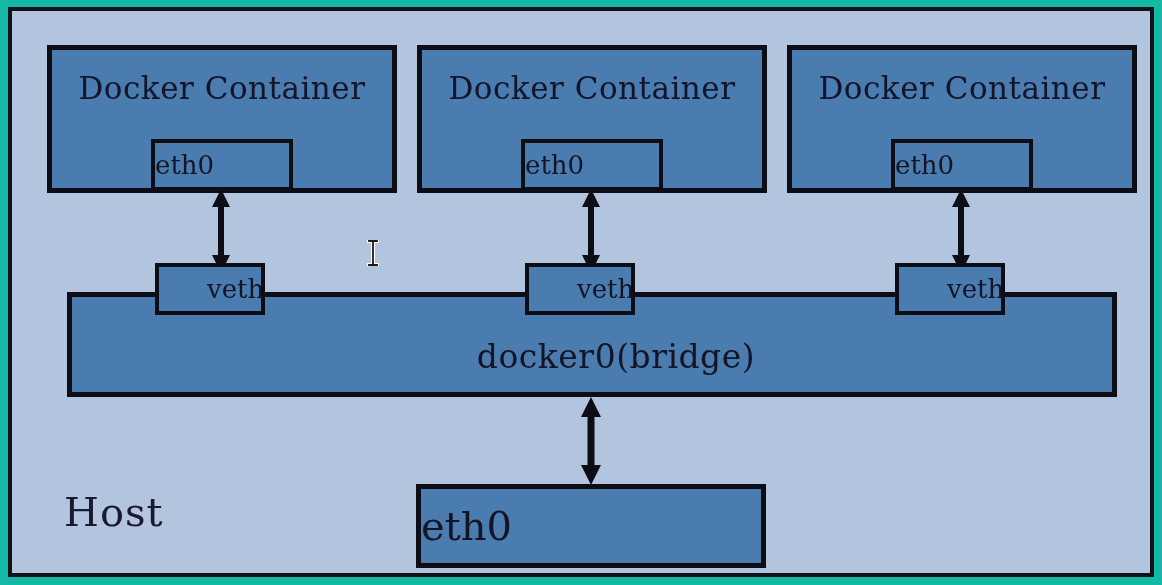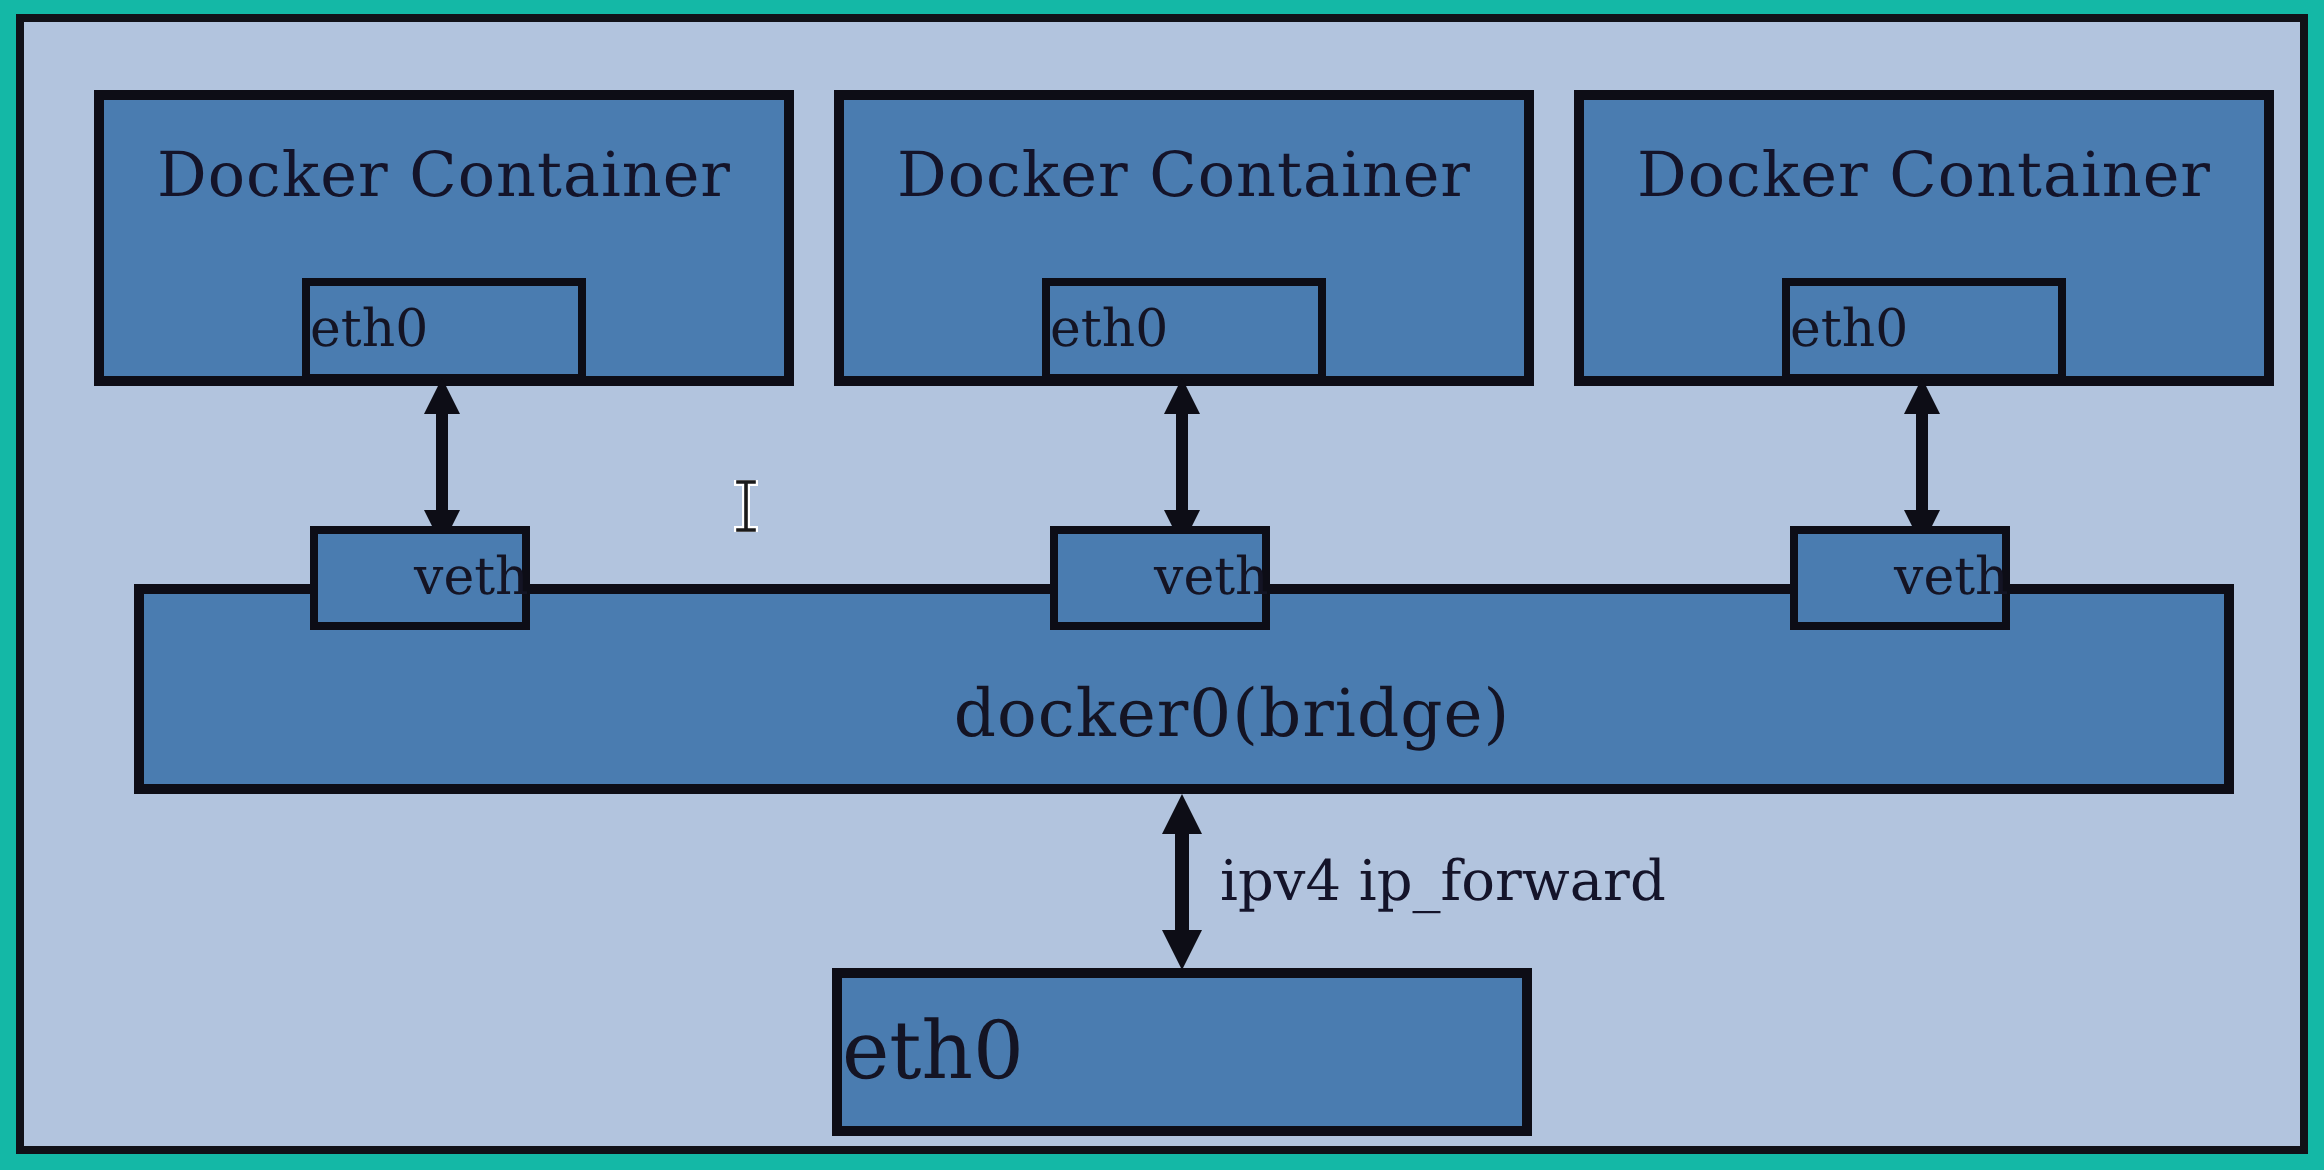--- a/index.html
+++ b/index.html
@@ -212,22 +212,22 @@
     </div>
 
     <div class="arrow arr-bottom">
       <svg width="26" height="88" viewBox="0 0 26 88">
         <line x1="13" y1="8" x2="13" y2="80" stroke="#0d0d16" stroke-width="7"></line>
         <polygon points="13,0 3,20 23,20" fill="#0d0d16"></polygon>
         <polygon points="13,88 3,68 23,68" fill="#0d0d16"></polygon>
       </svg>
     </div>
 
-    <span id="ipforward-caption">ipv4 ip_forward</span>
-
+
+    <span id="host-caption">Host</span>
 
     <div class="blue-box" id="host-eth0">
       <span>eth0</span>
     </div>
 
   </div>
 
   <div id="mouse-cursor">
     <svg width="12" height="26" viewBox="0 0 12 26">
       <path d="M2,1 H10 M6,1 V25 M2,25 H10" stroke="#ffffff" stroke-width="4" fill="none" stroke-linecap="square"></path>

